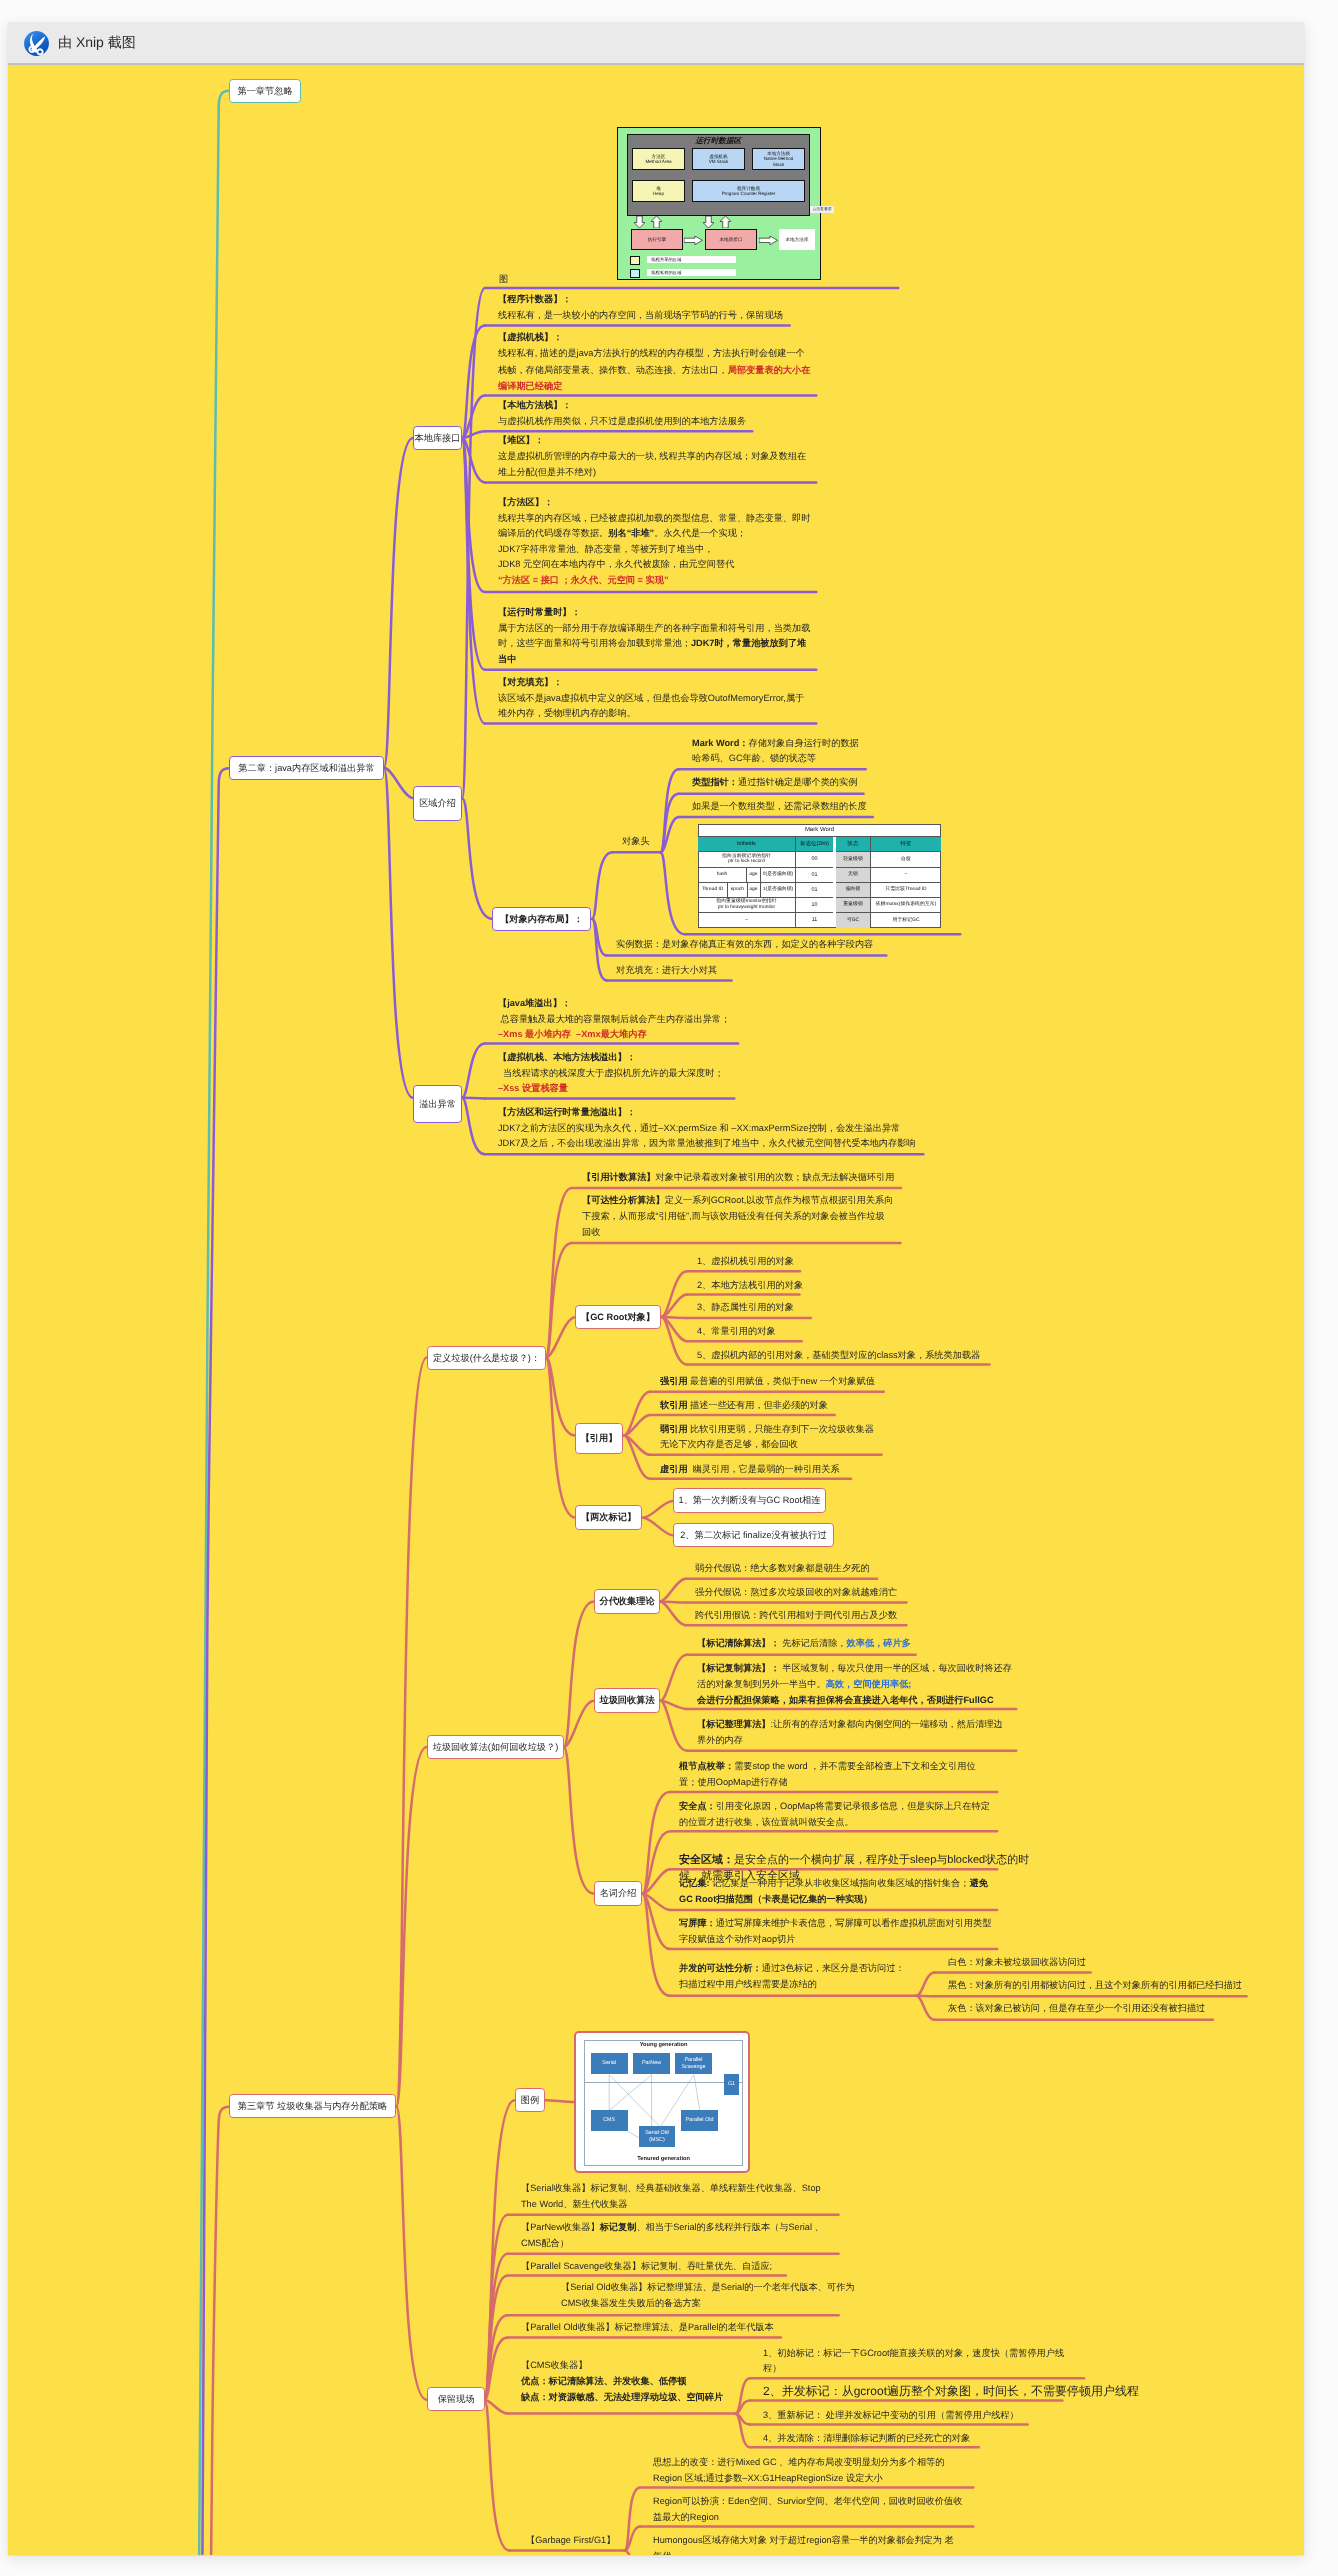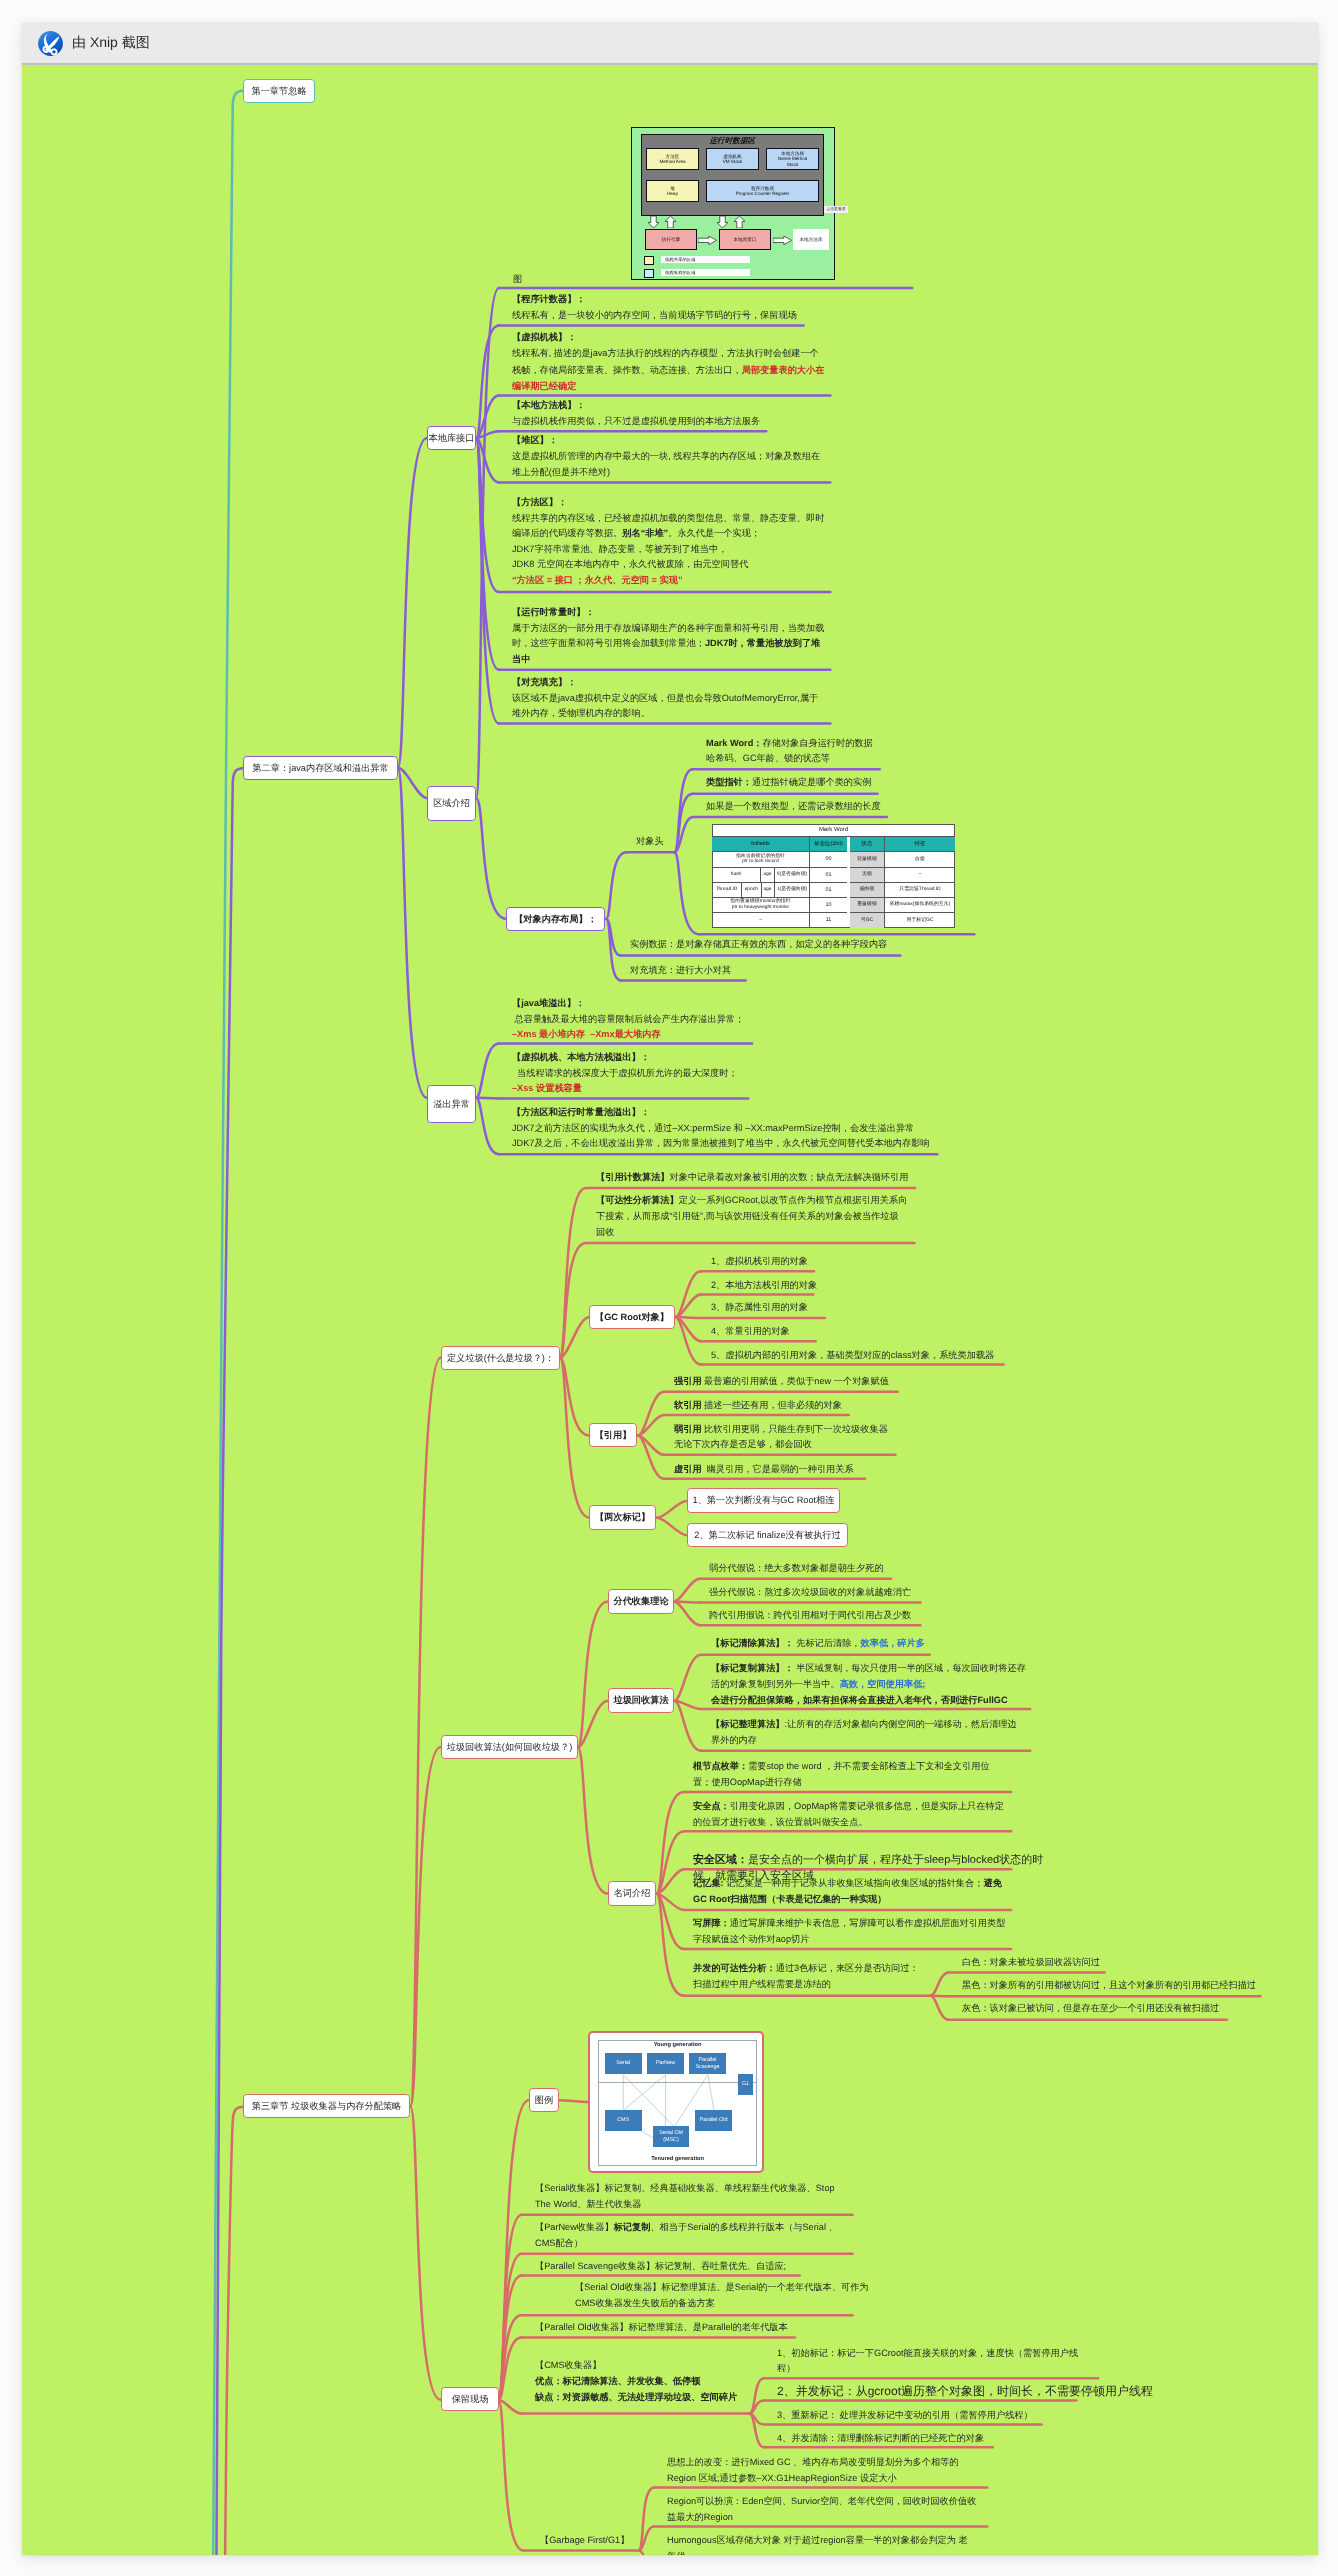--- a/index.html
+++ b/index.html
@@ -1,18 +1,18 @@
 <!DOCTYPE html>
 <html style="font-size:8.7px"><head>
 <meta charset="utf-8">
 <style>
   html,body{margin:0;padding:0;background:#fbfbfb;}
   body{font-family:"Liberation Sans",sans-serif;width:1339px;height:2576px;overflow:hidden;
         -webkit-font-smoothing:antialiased;text-rendering:geometricPrecision;}
-  #page{position:absolute;left:22px;top:22px;width:1296px;height:2533px;background:#bef264;
+  #page{position:absolute;left:8px;top:22px;width:1296px;height:2533px;background:#fde047;
         box-shadow:0 0.5px 1.6px rgba(0,0,0,.13), 0 4.3px 14px rgba(0,0,0,.10);overflow:hidden;text-decoration:underline;}
   #hdr{position:absolute;left:0;top:0;width:1296px;height:43px;background:#ebeaea;
        border-bottom:2.2px solid #c0c0c0;box-sizing:border-box;}
   #logo{position:absolute;left:15px;top:8.1px;width:27px;height:27px;}
   #hdrtitle{position:absolute;left:50px;top:11.4px;font-size:14px;color:#2b2b2b;line-height:18.5px;}
   #canvas{position:absolute;left:-22px;top:-22px;width:1339px;height:2576px;transform:translateZ(0);}
   #links{position:absolute;left:0;top:0;}
   .node{position:absolute;box-sizing:border-box;border-radius:3.8px;background:#fff;border:1.6px solid;
         display:flex;align-items:center;justify-content:center;white-space:nowrap;color:#1f1f1f;
         font-size:9.2px;}
@@ -291,21 +291,21 @@
       </div>
       <div class="node" style="left: 243px; top: 79px; width: 72px; height: 24.4px; border-color: rgb(92, 188, 176);">第一章节忽略</div>
       <div class="node" style="left: 243px; top: 756px; width: 155px; height: 24.4px; border-color: rgb(139, 92, 214);">第二章：java内存区域和溢出异常</div>
       <div class="node" style="left: 243px; top: 2094px; width: 167px; height: 24.4px; border-color: rgb(214, 107, 107);">第三章节 垃圾收集器与内存分配策略</div>
       <div class="node" style="left: 427px; top: 426px; width: 49px; height: 24.4px; border-color: rgb(139, 92, 214);">本地库接口</div>
       <div class="node" style="left: 427px; top: 786px; width: 49px; height: 35px; border-color: rgb(139, 92, 214);">区域介绍</div>
       <div class="node" style="left: 427px; top: 1085px; width: 49px; height: 38px; border-color: rgb(139, 92, 214);">溢出异常</div>
       <div class="node" style="left: 506px; top: 907px; width: 99px; height: 24.4px; border-color: rgb(139, 92, 214); font-weight: 700;">【对象内存布局】：</div>
       <div class="node" style="left: 441px; top: 1346px; width: 119px; height: 24px; border-color: rgb(214, 107, 107);">定义垃圾(什么是垃圾？)：</div>
       <div class="node" style="left: 589px; top: 1305px; width: 86px; height: 24.4px; border-color: rgb(214, 107, 107); font-weight: 700;">【GC Root对象】</div>
-      <div class="node" style="left: 589px; top: 1423px; width: 48px; height: 24px; border-color: rgb(214, 107, 107); font-weight: 700;">【引用】</div>
+      <div class="node" style="left: 589px; top: 1423px; width: 48px; height: 31px; border-color: rgb(214, 107, 107); font-weight: 700;">【引用】</div>
       <div class="node" style="left: 589px; top: 1505px; width: 67px; height: 25px; border-color: rgb(214, 107, 107); font-weight: 700;">【两次标记】</div>
       <div class="node" style="left: 687px; top: 1488px; width: 153px; height: 25px; border-color: rgb(214, 107, 107);">1、第一次判断没有与GC Root相连</div>
       <div class="node" style="left: 687px; top: 1523px; width: 161px; height: 24.4px; border-color: rgb(214, 107, 107);">2、第二次标记 finalize没有被执行过</div>
       <div class="node" style="left: 441px; top: 1735px; width: 137px; height: 24px; border-color: rgb(214, 107, 107);">垃圾回收算法(如何回收垃圾？)</div>
       <div class="node" style="left: 608px; top: 1589px; width: 66px; height: 25px; border-color: rgb(214, 107, 107); font-weight: 700;">分代收集理论</div>
       <div class="node" style="left: 608px; top: 1688px; width: 66px; height: 25px; border-color: rgb(214, 107, 107); font-weight: 700;">垃圾回收算法</div>
       <div class="node" style="left: 608px; top: 1881px; width: 48px; height: 25px; border-color: rgb(214, 107, 107);">名词介绍</div>
       <div class="node" style="left: 529px; top: 2088px; width: 30px; height: 24px; border-color: rgb(214, 107, 107);">图例</div>
       <div class="node" style="left: 441px; top: 2387px; width: 58px; height: 24.4px; border-color: rgb(214, 107, 107);">保留现场</div>
       <div class="leaf" style="left: 512px; top: 291px; font-size: 9.2px; line-height: 16.3px;">

